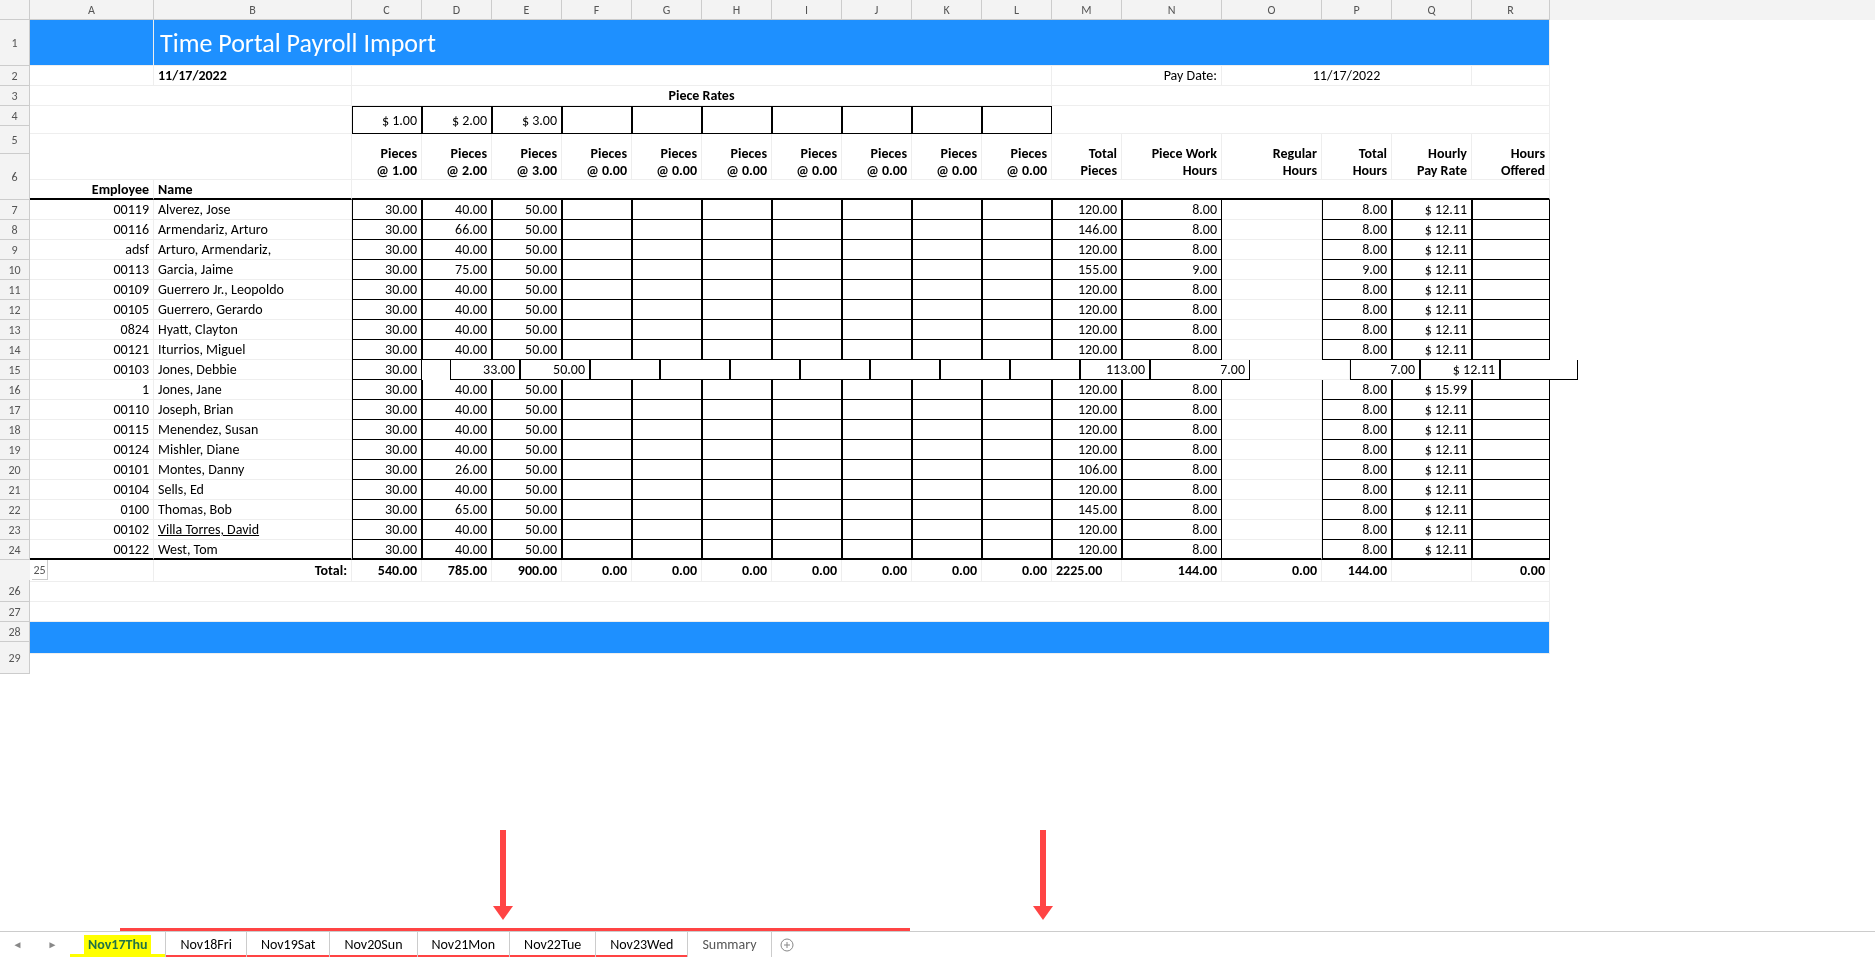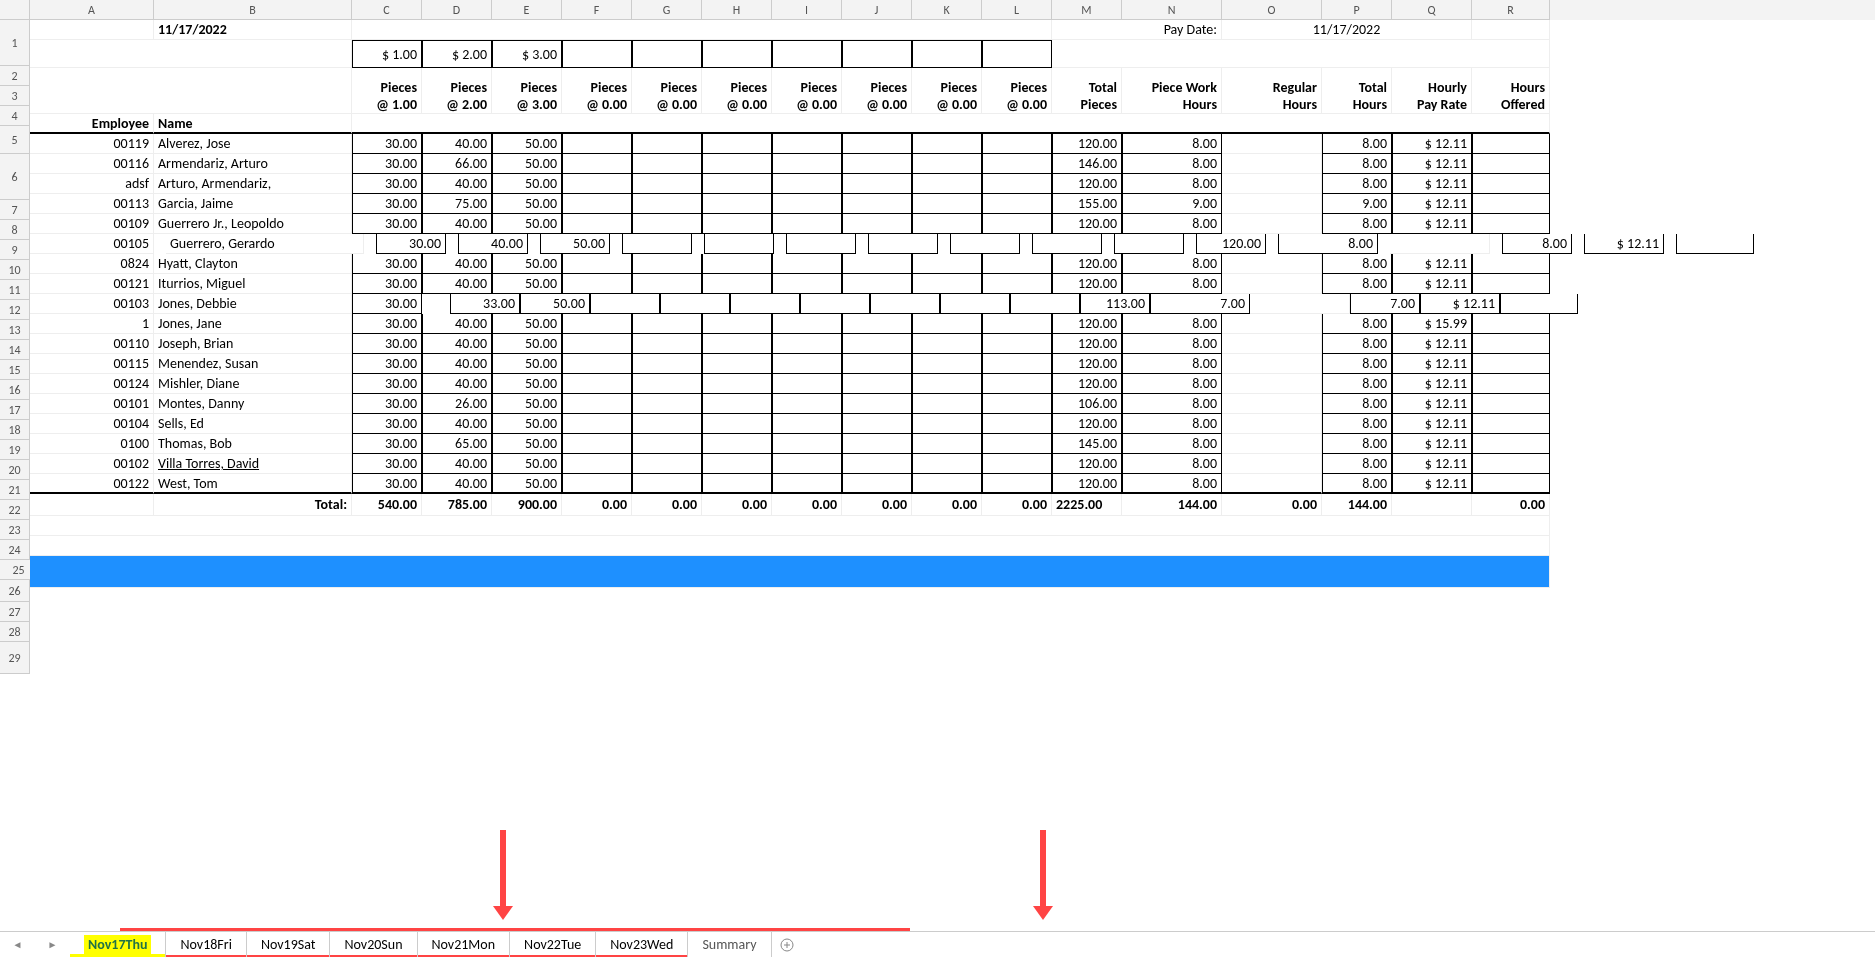--- a/index.html
+++ b/index.html
@@ -85,35 +85,44 @@
       <div class="rowhdr" style="width: 30px; height: 20px; line-height: 20px;">15</div>
       <div class="rowhdr" style="width: 30px; height: 20px; line-height: 20px;">16</div>
       <div class="rowhdr" style="width: 30px; height: 20px; line-height: 20px;">17</div>
       <div class="rowhdr" style="width: 30px; height: 20px; line-height: 20px;">18</div>
       <div class="rowhdr" style="width: 30px; height: 20px; line-height: 20px;">19</div>
       <div class="rowhdr" style="width: 30px; height: 20px; line-height: 20px;">20</div>
       <div class="rowhdr" style="width: 30px; height: 20px; line-height: 20px;">21</div>
       <div class="rowhdr" style="width: 30px; height: 20px; line-height: 20px;">22</div>
       <div class="rowhdr" style="width: 30px; height: 20px; line-height: 20px;">23</div>
       <div class="rowhdr" style="width: 30px; height: 20px; line-height: 20px;">24</div>
-      <div class="rowhdr" style="width: 38px; height: 20px; line-height: 20px;">25</div>
+      <div class="rowhdr" style="width: 16px; height: 20px; line-height: 20px; margin-left: 32px;">25</div>
       <div class="rowhdr" style="width: 30px; height: 22px; line-height: 22px;">26</div>
       <div class="rowhdr" style="width: 30px; height: 20px; line-height: 20px;">27</div>
       <div class="rowhdr" style="width: 30px; height: 20px; line-height: 20px;">28</div>
       <div class="rowhdr" style="width: 30px; height: 32px; line-height: 32px;">29</div>
     </div>
 
   <div class="grid" id="grid">
+      <div class="row" style="height: 46px;">
+        <div class="cell titlebar bluebar" style="width: 124px;"></div>
+        <div class="cell titlebar bluebar" style="width: 1396px;">Time Portal Payroll Import</div>
+      </div>
       <div class="row" style="height: 20px;">
         <div class="cell " style="width: 124px;"></div>
         <div class="cell b" style="width: 198px;">11/17/2022</div>
         <div class="cell " style="width: 700px;"></div>
         <div class="cell r" style="width: 170px;">Pay Date:</div>
         <div class="cell c" style="width: 250px;">11/17/2022</div>
         <div class="cell " style="width: 78px;"></div>
+      </div>
+      <div class="row" style="height: 20px;">
+        <div class="cell " style="width: 322px;"></div>
+        <div class="cell c b" style="width: 700px;">Piece Rates</div>
+        <div class="cell " style="width: 498px;"></div>
       </div>
       <div class="row" style="height: 28px;">
         <div class="cell " style="width: 322px;"></div>
         <div class="cell r bord" style="width: 70px;">$    1.00</div>
         <div class="cell r bord" style="width: 70px;">$    2.00</div>
         <div class="cell r bord" style="width: 70px;">$    3.00</div>
         <div class="cell r bord" style="width: 70px;"></div>
         <div class="cell r bord" style="width: 70px;"></div>
         <div class="cell r bord" style="width: 70px;"></div>
         <div class="cell r bord" style="width: 70px;"></div>
@@ -287,21 +296,21 @@
         <div class="cell r bord-l bord-r bord-b" style="width: 70px;"></div>
         <div class="cell r bord-l bord-r bord-b" style="width: 70px;"></div>
         <div class="cell r bord-l bord-r bord-b" style="width: 70px;"></div>
         <div class="cell r bord-l bord-r bord-b" style="width: 70px;">120.00</div>
         <div class="cell r bord-l bord-r bord-b" style="width: 100px;">8.00</div>
         <div class="cell r" style="width: 100px;"></div>
         <div class="cell r bord-l bord-r bord-b" style="width: 70px;">8.00</div>
         <div class="cell r bord-l bord-r bord-b" style="width: 80px;">$  12.11</div>
         <div class="cell r bord-l bord-r bord-b" style="width: 78px;"></div>
       </div>
-      <div class="row" style="height: 20px; gap: 12px;">
+      <div class="row" style="height: 20px;">
         <div class="cell r" style="width: 124px;">00105</div>
         <div class="cell " style="width: 198px;">Guerrero, Gerardo</div>
         <div class="cell r bord-l bord-r bord-b" style="width: 70px;">30.00</div>
         <div class="cell r bord-l bord-r bord-b" style="width: 70px;">40.00</div>
         <div class="cell r bord-l bord-r bord-b" style="width: 70px;">50.00</div>
         <div class="cell r bord-l bord-r bord-b" style="width: 70px;"></div>
         <div class="cell r bord-l bord-r bord-b" style="width: 70px;"></div>
         <div class="cell r bord-l bord-r bord-b" style="width: 70px;"></div>
         <div class="cell r bord-l bord-r bord-b" style="width: 70px;"></div>
         <div class="cell r bord-l bord-r bord-b" style="width: 70px;"></div>

